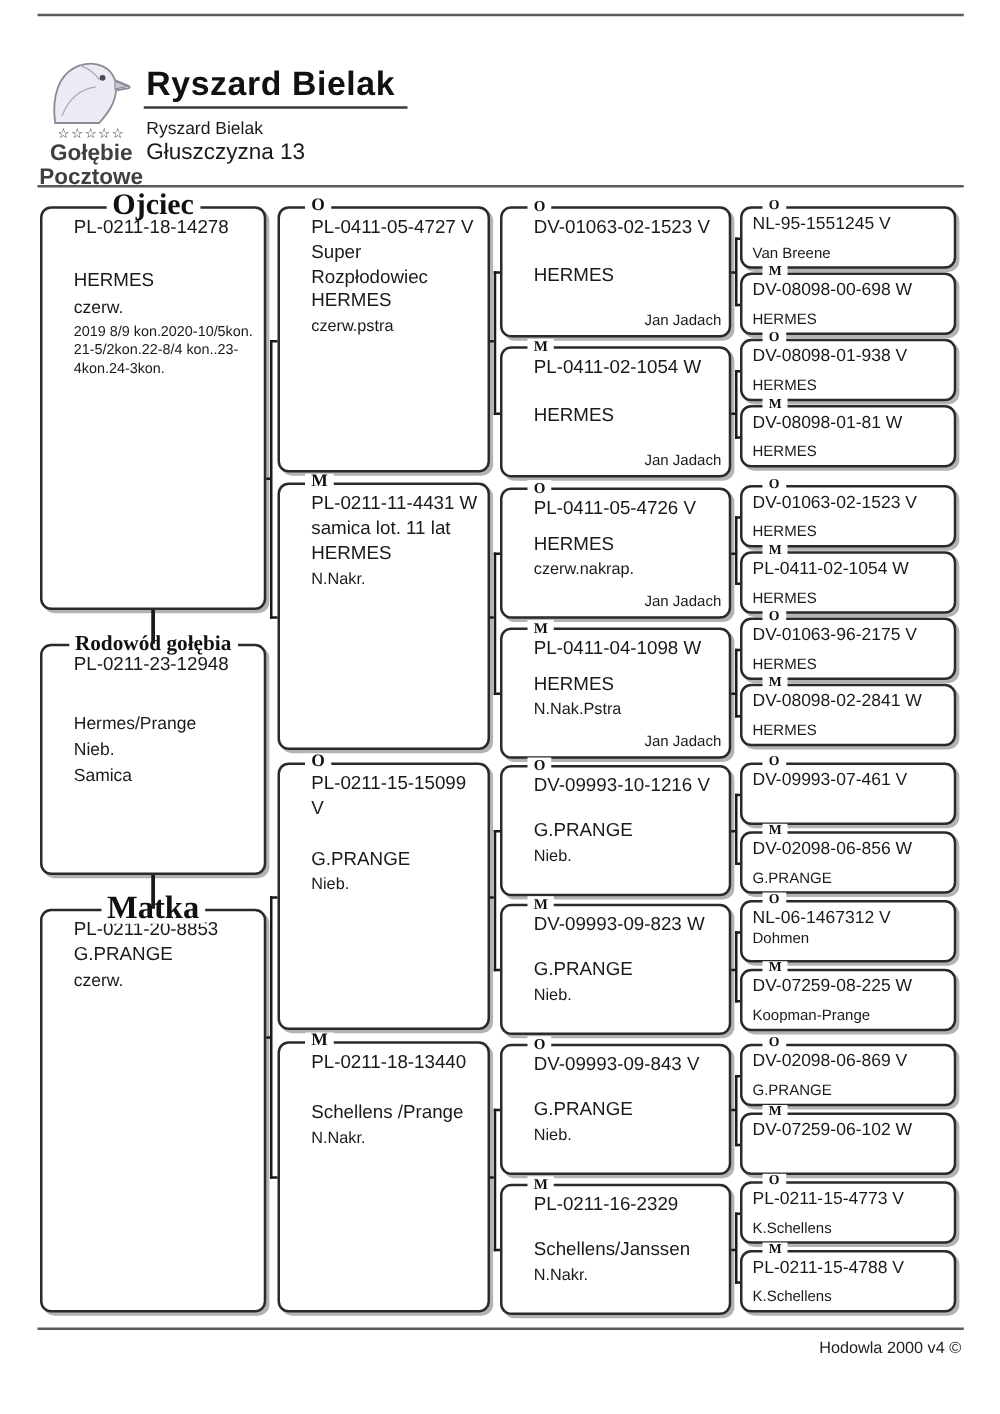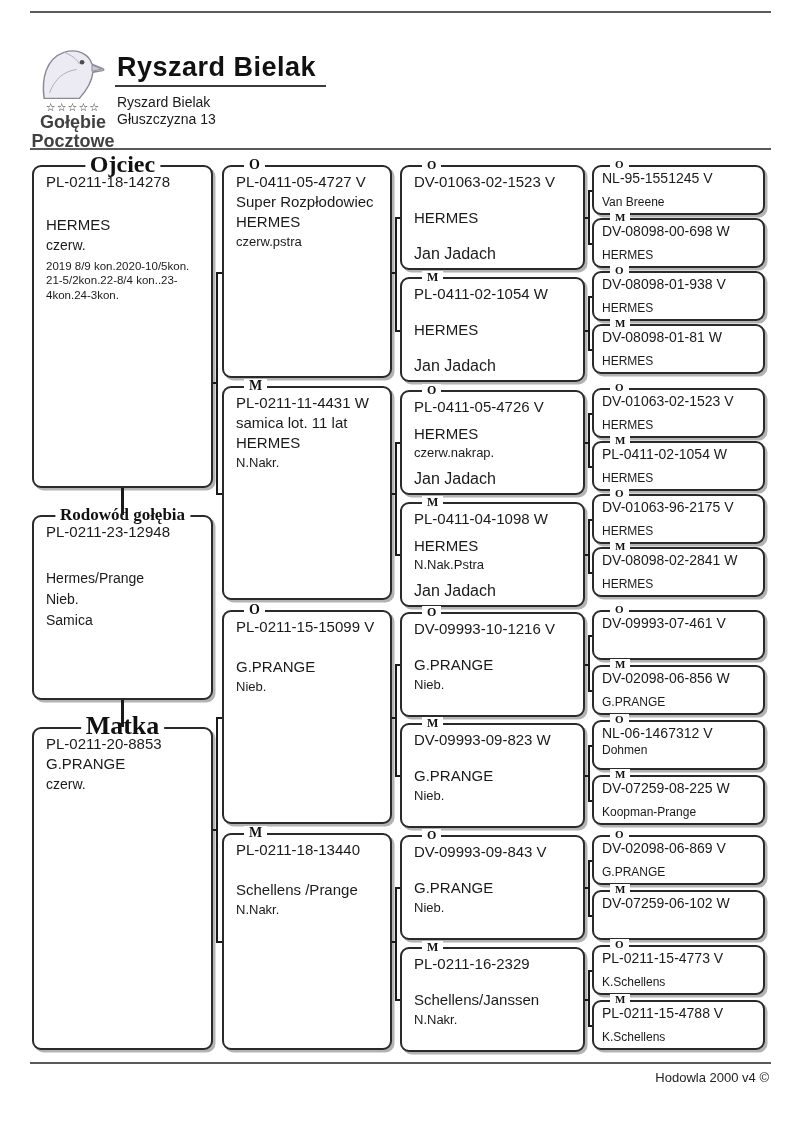--- a/index.html
+++ b/index.html
@@ -9,25 +9,25 @@
   }
   .rule{position:absolute;left:30px;width:741px;height:2px;background:#5a5a5a;}
   
   .logo{position:absolute;left:31px;top:46px;width:84px;text-align:center;}
   .logo svg{width:76px;height:56px;display:block;margin:0 auto;}
   .stars{font-size:11px;letter-spacing:1px;color:#2e2e2e;line-height:1;}
   .logo-line{font-family:Liberation Sans, sans-serif;font-weight:bold;font-size:18px;color:#404040;line-height:1.05;}
   .title{position:absolute;left:115px;top:52px;font-size:27px;font-weight:bold;color:#111;
          border-bottom:2px solid #3c3c3c;padding:0 10px 2px 2px;letter-spacing:.5px;}
   .owner1{position:absolute;left:117px;top:94px;font-size:14px;}
-  .owner2{position:absolute;left:117px;top:111px;font-size:14px;text-align:right;}
+  .owner2{position:absolute;left:117px;top:111px;font-size:18px;text-align:right;}
   
   .box{position:absolute;background:#fff;border:2px solid #2a2a2a;border-radius:9px;
        box-shadow:2.5px 2.5px 0 #b3b3b3;box-sizing:border-box;
-       padding:5px 6px 5px 12px;display:flex;flex-direction:column;}
+       padding:5px 6px 5px 25px;display:flex;flex-direction:column;}
   .legend{position:absolute;background:#fff;padding:0 5px;line-height:1;
           font-family:"Liberation Serif",serif;font-weight:bold;color:#111;white-space:nowrap;}
   .lg-c1{left:50%;transform:translateX(-50%);}
   .lg-father{top:-15px;font-size:24px;}
   .lg-subject{top:-11px;font-size:17px;}
   .lg-mother{top:-16px;font-size:26px;}
   .lg-om2{top:-9px;left:20px;font-size:14px;}
   .lg-om3{top:-8px;left:20px;font-size:12px;}
   .lg-om4{top:-8px;left:16px;font-size:11px;}
   .c1{left:32px;width:181px;}
@@ -38,21 +38,21 @@
   .c1 .ring{font-size:15px;}
   .c4 .ring{font-size:14px;line-height:1.25;}
   .l2{font-size:15px;line-height:1.3;min-height:20px;}
   .c1 .l2{min-height:23px;}
   .name{font-size:15px;line-height:1.3;}
   .color{font-size:13px;line-height:1.5;}
   .c1 .color{font-size:14px;}
   .notes{font-size:11px;line-height:1.28;margin-top:3px;}
   .c1 .notes{font-size:11.5px;}
   .c3 .name{margin-top:auto;}
-  .fancier{font-size:16px;line-height:1.2;margin-top:auto;}
+  .fancier{font-size:12px;line-height:1.2;margin-top:auto;text-align:right;}
   .n4{font-size:12px;line-height:1.2;}
   .c4{justify-content:space-between;}
   .c4.name-top{justify-content:flex-start;}
   .subject .l2{min-height:26px;}
   .subject .name,.subject .color,.subject .l5{font-size:14px;line-height:1.5;}
   
   .cline{position:absolute;background:#1a1a1a;}
   .footer-text{position:absolute;right:31px;top:1070px;font-size:13px;color:#222;}
 </style>
 </head>

